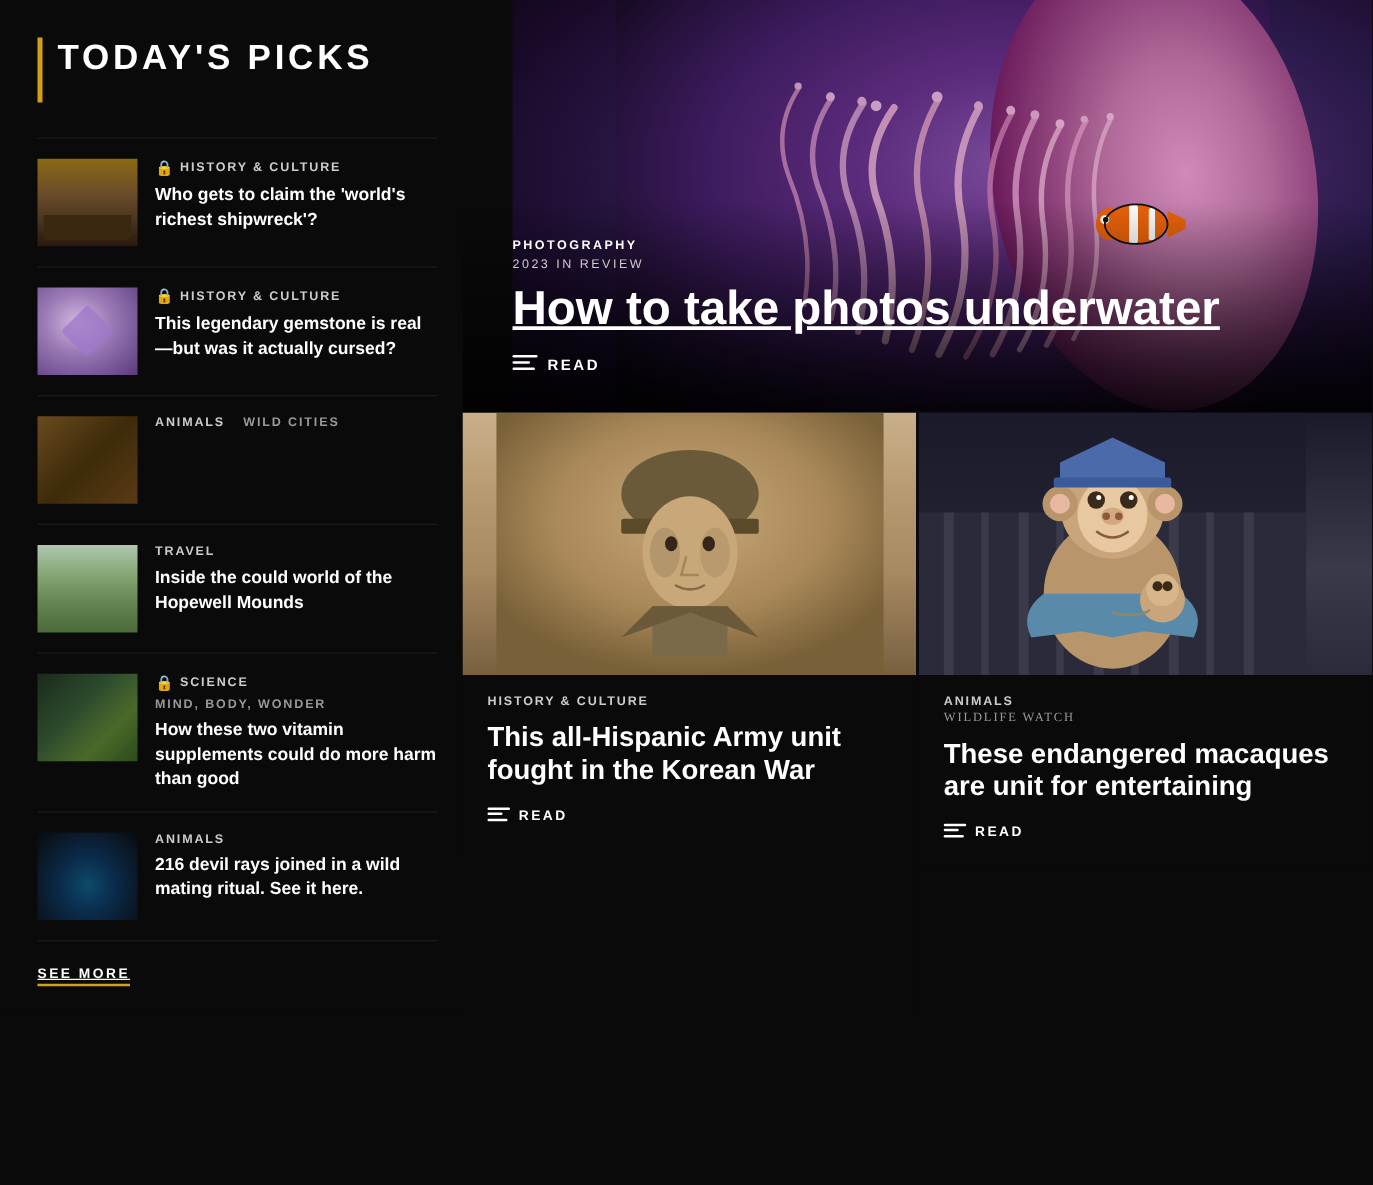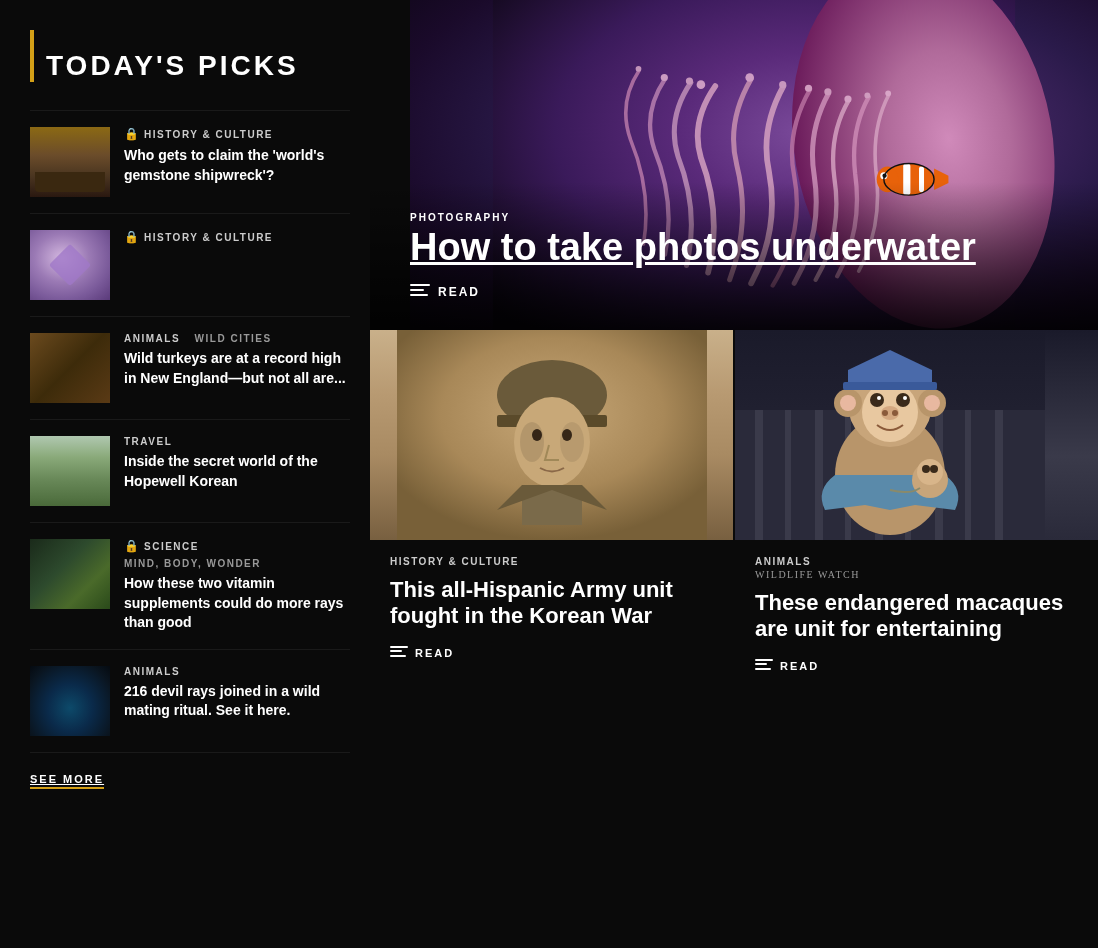--- a/index.html
+++ b/index.html
@@ -20,21 +20,21 @@
     
     .sidebar {
       width: 370px;
       min-width: 370px;
       background: #0a0a0a;
       padding: 30px 20px 20px 30px;
     }
 
     .sidebar-header {
       display: flex;
-      align-items: flex-end;
+      align-items: flex-start;
       gap: 12px;
       margin-bottom: 28px;
     }
 
     .sidebar-accent-bar {
       width: 4px;
       height: 52px;
       background: #d4a017;
       flex-shrink: 0;
     }
@@ -412,66 +412,66 @@
 
     <div class="sidebar-items">
 
       <div class="sidebar-item">
         <div class="thumb-art ship-art"></div>
         <div class="sidebar-item-content">
           <div class="item-category">
             <span class="lock-icon">🔒</span>
             <span class="category-label">HISTORY &amp; CULTURE</span>
           </div>
-          <p class="item-title">Who gets to claim the 'world's gemstone shipwreck'?</p>
+          <p class="item-title">Who gets to claim the 'world's richest shipwreck'?</p>
         </div>
       </div>
 
       <div class="sidebar-item">
         <div class="thumb-art gem-art"></div>
         <div class="sidebar-item-content">
           <div class="item-category">
             <span class="lock-icon">🔒</span>
             <span class="category-label">HISTORY &amp; CULTURE</span>
           </div>
+          <p class="item-title">This legendary gemstone is real—but was it actually cursed?</p>
         </div>
       </div>
 
       <div class="sidebar-item">
         <div class="thumb-art turkey-art"></div>
         <div class="sidebar-item-content">
           <div class="item-category">
             <span class="category-label">ANIMALS</span>
             <span class="category-label sub">&nbsp; WILD CITIES</span>
           </div>
-          <p class="item-title">Wild turkeys are at a record high in New England—but not all are...</p>
         </div>
       </div>
 
       <div class="sidebar-item">
         <div class="thumb-art mounds-art"></div>
         <div class="sidebar-item-content">
           <div class="item-category">
             <span class="category-label">TRAVEL</span>
           </div>
-          <p class="item-title">Inside the secret world of the Hopewell Korean</p>
+          <p class="item-title">Inside the could world of the Hopewell Mounds</p>
         </div>
       </div>
 
       <div class="sidebar-item">
         <div class="thumb-art vitamins-art"></div>
         <div class="sidebar-item-content">
           <div class="item-category">
             <span class="lock-icon">🔒</span>
             <span class="category-label">SCIENCE</span>
           </div>
           <div class="item-category" style="margin-top:2px;">
             <span class="category-label sub">MIND, BODY, WONDER</span>
           </div>
-          <p class="item-title">How these two vitamin supplements could do more rays than good</p>
+          <p class="item-title">How these two vitamin supplements could do more harm than good</p>
         </div>
       </div>
 
       <div class="sidebar-item">
         <div class="thumb-art rays-art"></div>
         <div class="sidebar-item-content">
           <div class="item-category">
             <span class="category-label">ANIMALS</span>
           </div>
           <p class="item-title">216 devil rays joined in a wild mating ritual. See it here.</p>
@@ -546,20 +546,21 @@
             <circle cx="-34" cy="-5" r="3" fill="#111"></circle>
 
             <polygon points="35,-15 55,-5 55,5 35,15" fill="#e8620a"></polygon>
 
             <ellipse cx="0" cy="0" rx="35" ry="22" fill="none" stroke="#111" stroke-width="2"></ellipse>
           </g>
         </svg>
       </div>
       <div class="hero-overlay">
         <p class="hero-category">PHOTOGRAPHY</p>
+        <p class="hero-subcategory">2023 IN REVIEW</p>
         <h2 class="hero-title">How to take photos underwater</h2>
         <div class="read-link">
           <div class="read-icon">
             <div class="read-icon-line"></div>
             <div class="read-icon-line"></div>
             <div class="read-icon-line"></div>
           </div>
           <span class="read-text">READ</span>
         </div>
       </div>

